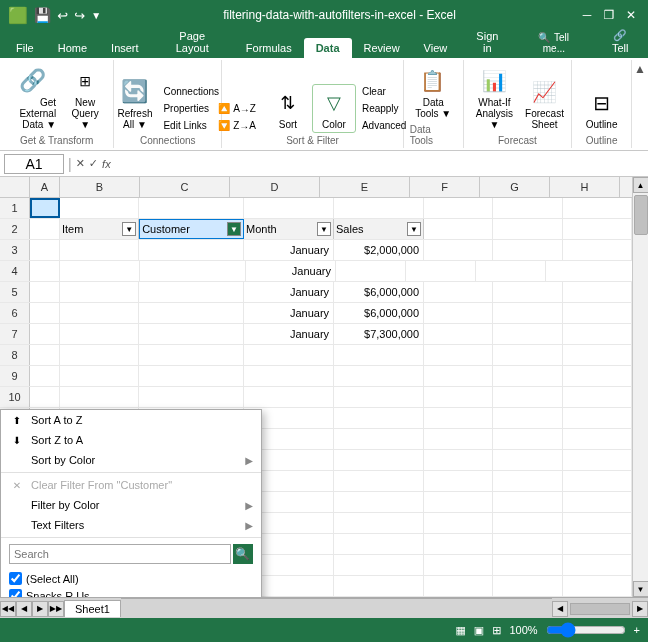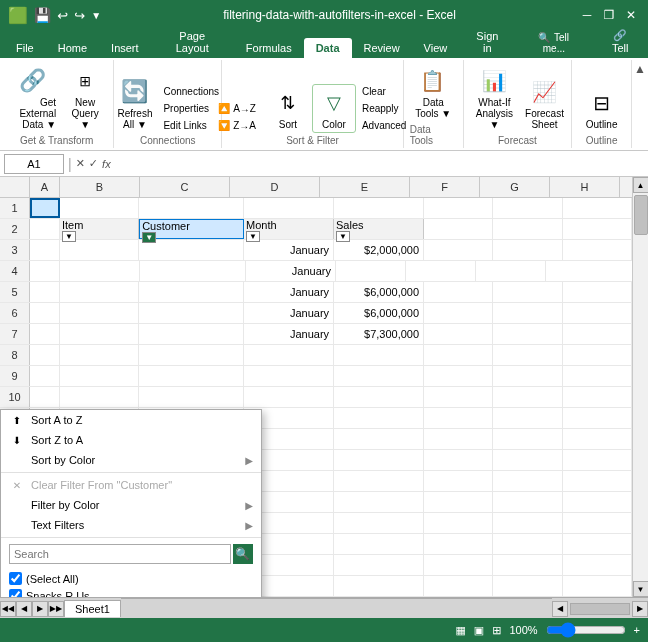--- a/index.html
+++ b/index.html
@@ -93,21 +93,21 @@
       background: white;
       display: flex;
       align-items: center;
       border-bottom: 1px solid #c8c8c8;
       height: 26px;
       padding: 0 4px;
       gap: 4px;
     }
     .name-box {
       width: 60px; border: 1px solid #aaa; height: 20px;
-      font-size: 11px; padding: 0 4px; text-align: center;
+      font-size: 14px; padding: 0 4px; text-align: center;
     }
     .formula-bar-sep { color: #aaa; font-size: 14px; }
     .formula-bar-icons { display: flex; gap: 4px; align-items: center; color: #555; }
     .formula-input { flex: 1; border: none; outline: none; font-size: 11px; padding: 0 4px; }
 
     
     .spreadsheet {
       display: flex;
       flex-direction: column;
       background: white;
@@ -167,26 +167,25 @@
     .cell-d { width: 90px; min-width: 90px; justify-content: flex-end; }
     .cell-e { width: 90px; min-width: 90px; justify-content: flex-end; }
     .cell-b { width: 80px; }
     .cell-c { width: 106px; }
     .cell-f { width: 70px; }
     .cell-g { width: 70px; }
     .cell-h { width: 70px; }
 
     
     .filter-cell {
-      display: flex; align-items: flex-start; justify-content: space-between;
+      display: flex; align-items: center; justify-content: space-between;
       font-size: 11px; padding: 0 2px;
       background: #f2f2f2;
       border-right: 1px solid #c8c8c8;
       height: 20px;
-      flex-direction: column;
     }
     .filter-btn {
       display: flex; align-items: center; justify-content: center;
       width: 14px; height: 14px;
       border: 1px solid #888; background: white;
       cursor: pointer; font-size: 8px;
     }
     .filter-btn.active { background: #217346; color: white; }
 
     

